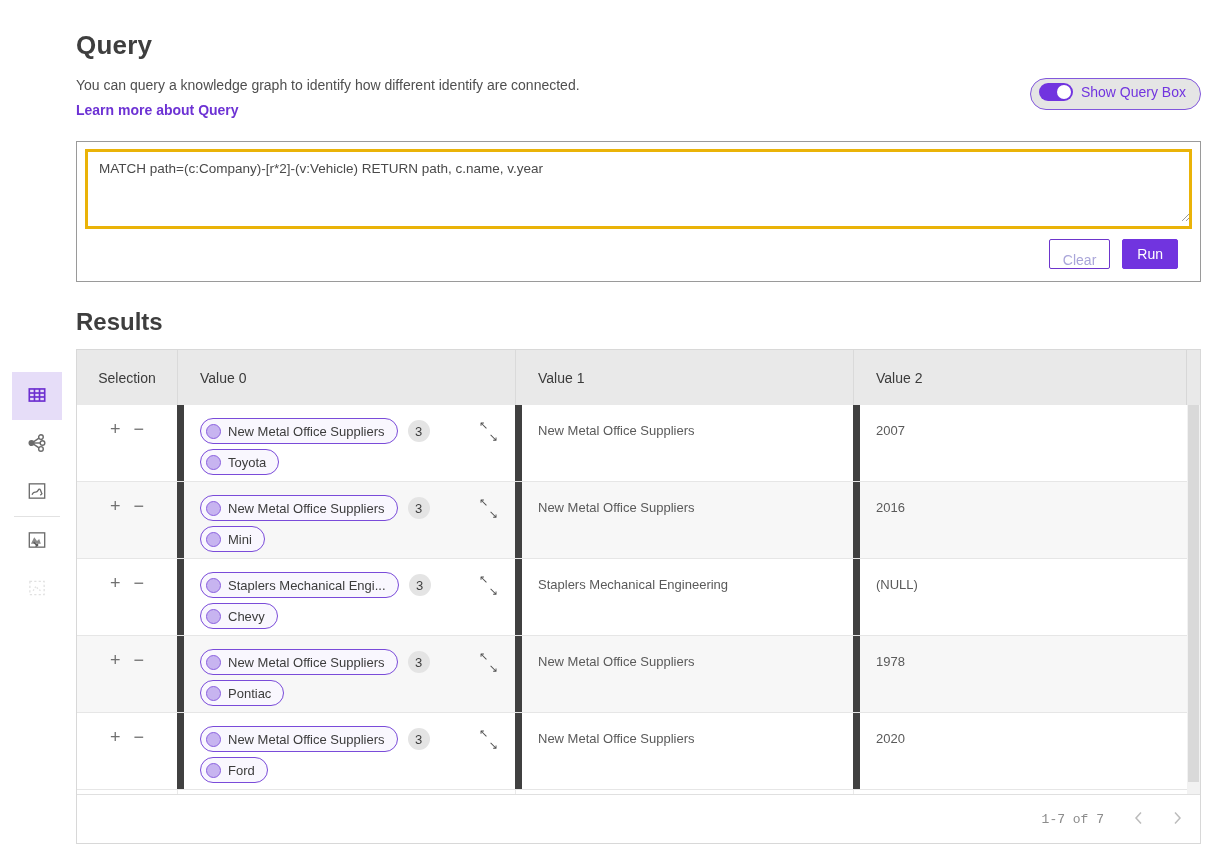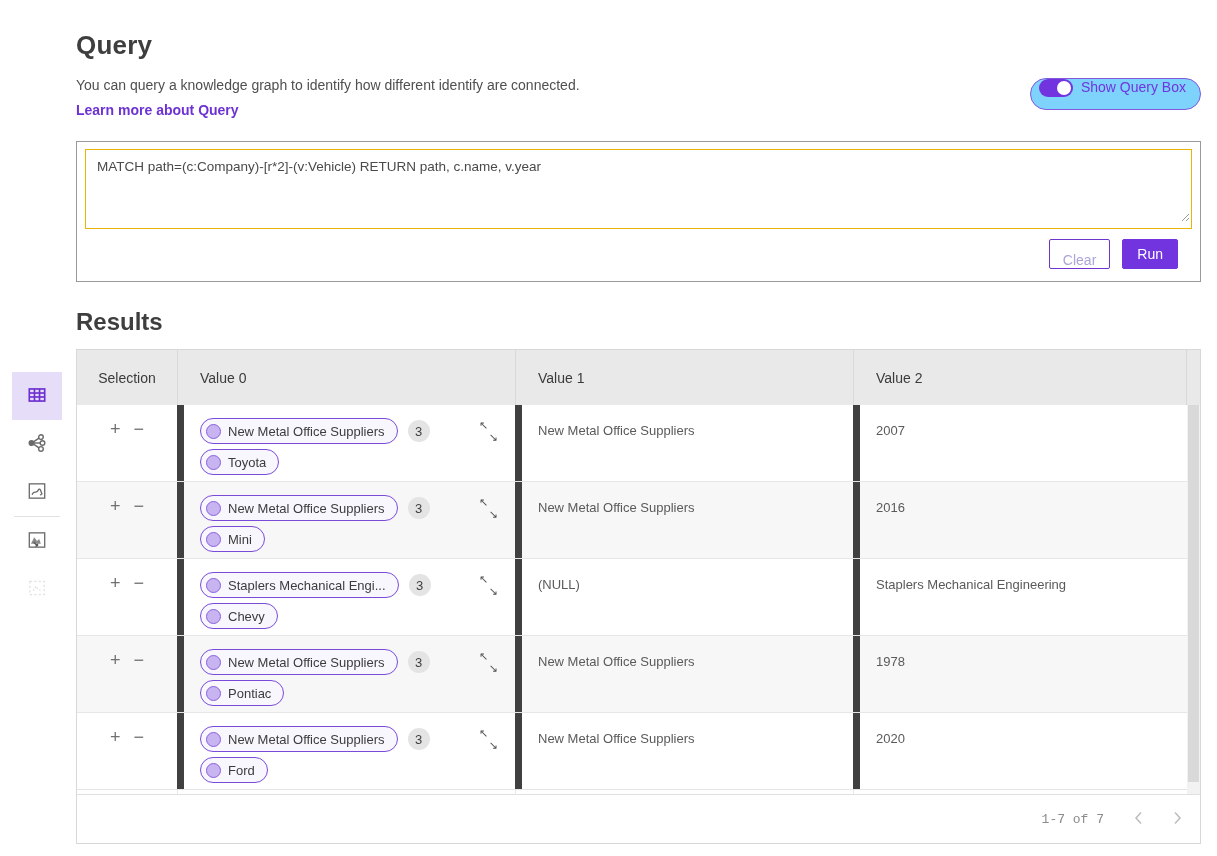--- a/index.html
+++ b/index.html
@@ -7,30 +7,30 @@
   body { font-family:"Liberation Sans", sans-serif; }
   .page { position:relative; width:1217px; height:856px; background:#fff; }
   .main { position:absolute; left:76px; top:0; width:1125px; }
 
   
   .page-title { margin-top:30px; font-size:26px; font-weight:bold; color:#3e3e3e; letter-spacing:.2px; }
   .page-desc { margin-top:16px; font-size:14px; color:#4f4f4f; }
   .learn-link { display:inline-block; margin-top:9px; font-size:14px; font-weight:bold; color:#6d32d4; cursor:pointer; }
 
   
-  .toggle-pill { position:absolute; top:78px; right:0; height:32px; display:flex; gap:8px;
-    padding:0 14px 4px 8px; border:1px solid #8257dc; border-radius:17px; background:#7dd3fc; cursor:pointer; }
+  .toggle-pill { position:absolute; top:78px; right:0; height:32px; display:flex; align-items:center; gap:8px;
+    padding:0 14px 4px 8px; border:1px solid #8257dc; border-radius:17px; background:#e5e5e5; cursor:pointer; }
   .toggle-track { position:relative; width:34px; height:18px; border-radius:9px; background:#7134df; }
   .toggle-knob { position:absolute; top:2px; right:2px; width:14px; height:14px; border-radius:50%; background:#fff; }
   .toggle-label { font-size:14px; color:#7134df; }
 
   
   .query-box { margin-top:22px; border:1px solid #9a9a9a; padding:7px 8px 0; background:#fff; }
   .ta-wrap { position:relative; }
-  .query-textarea { display:block; width:100%; height:80px; border:1px solid #eab308; padding:9px 11px;
+  .query-textarea { display:block; width:100%; height:80px; border:3px solid #eab308; padding:9px 11px;
     font-family:"Liberation Sans", sans-serif; font-size:13.5px; color:#4a4a4a; resize:none; outline:none; background:#fff; }
   .resize-grip { position:absolute; right:2px; bottom:3px; }
   .query-actions { display:flex; justify-content:flex-end; align-items:center; gap:12px; padding:10px 14px 12px; }
   .btn { height:30px; font-family:"Liberation Sans", sans-serif; font-size:14px; border-radius:2px; cursor:pointer; }
   .btn-clear { padding:12px 13px; background:#fff; border:1px solid #6d35cc; color:#a9a5d9; }
   .btn-run { padding:0 14px; background:#7134df; border:1px solid #7134df; color:#fff; }
 
   
   .results-title { margin-top:26px; font-size:24px; font-weight:bold; color:#3e3e3e; }
   .table-wrap { position:relative; margin-top:13px; height:495px; border:1px solid #d8d8d8; background:#fff; overflow:hidden; }
@@ -249,22 +249,22 @@
                   <span class="se">↘</span>
         </span>
       </div>
       <div class="pill-line">
         <span class="pill">
           <span class="pill-dot"></span>
           <span>Chevy</span>
         </span>
       </div>
     </div>
+    <div class="cell v1-cell">Staplers Mechanical Engineering</div>
     <div class="cell v2-cell">(NULL)</div>
-    <div class="cell v1-cell">Staplers Mechanical Engineering</div>
   </div>
 
   <div class="trow shaded">
     <div class="cell sel-cell">
       <span class="row-op">+</span>
       <span class="row-op">−</span>
     </div>
     <div class="cell v0-cell">
       <div class="pill-line">
         <span class="pill">

